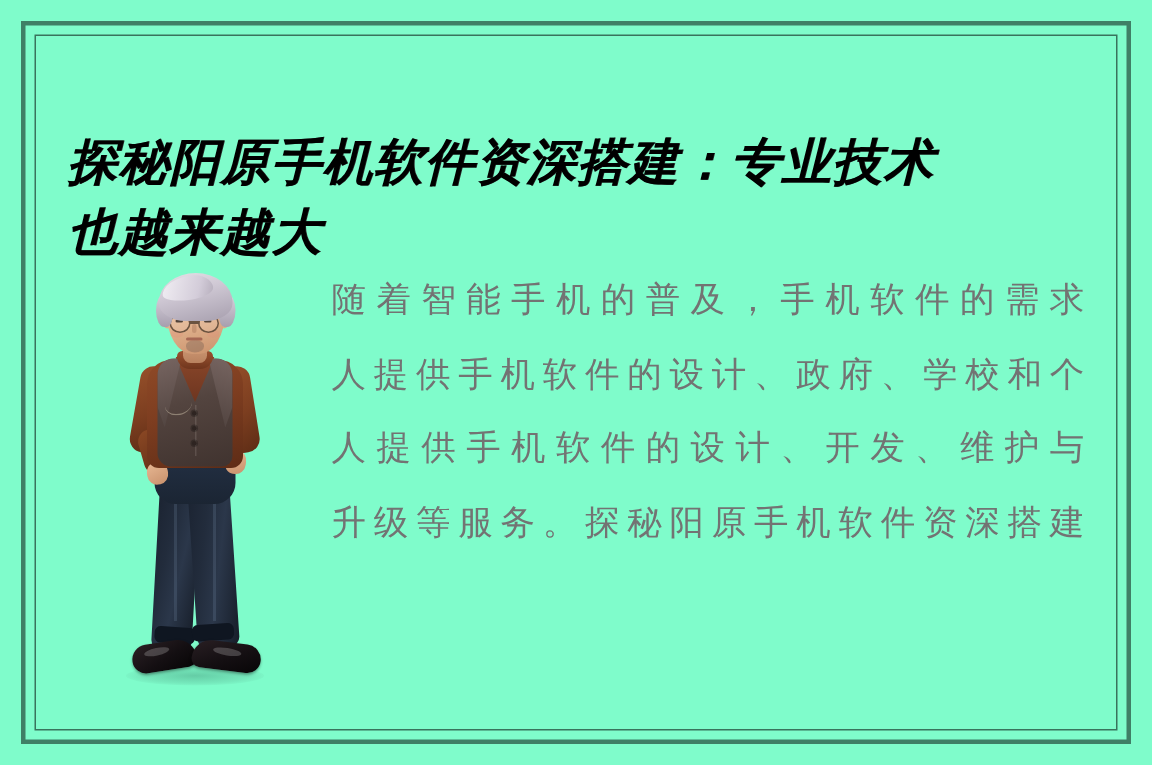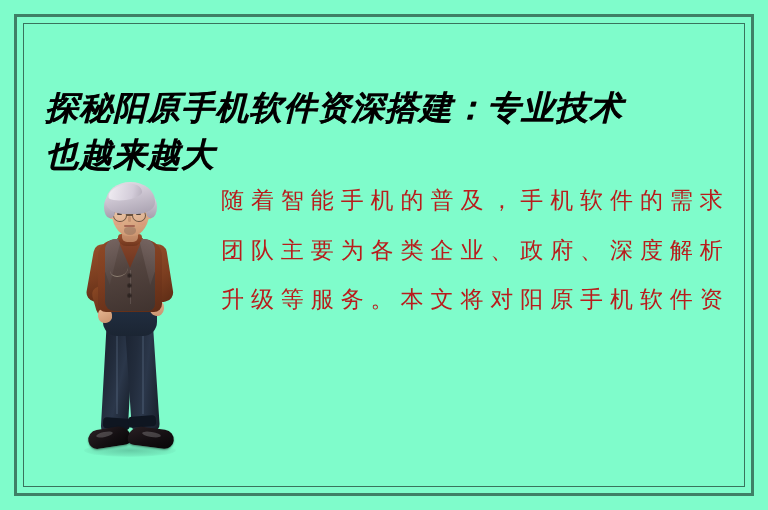--- a/index.html
+++ b/index.html
@@ -50,21 +50,21 @@
     white-space:pre-wrap;
     text-shadow:0.5px 0 0 #2b2b2b;
     margin-top:27px;
   }
 
   
   .body-text{
     position:absolute;
     left:221px;top:176px;
     width:502px;
-    color:#b91c1c;
+    color:#737373;
     font-family:"DejaVu Sans","Liberation Sans",sans-serif;
     font-size:23px;
     line-height:49.5px;
     text-align:justify;
     text-align-last:justify;
     letter-spacing:0.2px;
   }
 
   
   .figure{
@@ -346,17 +346,18 @@
     <div class="temple"></div>
 
     <div class="hair-side-l"></div>
     <div class="hair-side-r"></div>
     <div class="hair"></div>
     <div class="hair-sweep"></div>
   </div>
 
   <div class="body-text">
       <span style="display: block; text-align: justify; text-align-last: justify;">随着智能手机的普及，手机软件的需求</span>
-      <span style="display: block; text-align: justify; text-align-last: justify;">团队主要为各类企业、政府、深度解析</span>
-      <span style="display: block; text-align: justify; text-align-last: justify;">升级等服务。本文将对阳原手机软件资</span>
+      <span style="display: block; text-align: justify; text-align-last: justify;">人提供手机软件的设计、政府、学校和个</span>
+      <span style="display: block; text-align: justify; text-align-last: justify;">人提供手机软件的设计、开发、维护与</span>
+      <span style="display: block; text-align: justify; text-align-last: justify;">升级等服务。探秘阳原手机软件资深搭建</span>
     </div>
 
 </div>
 
 </body></html>

